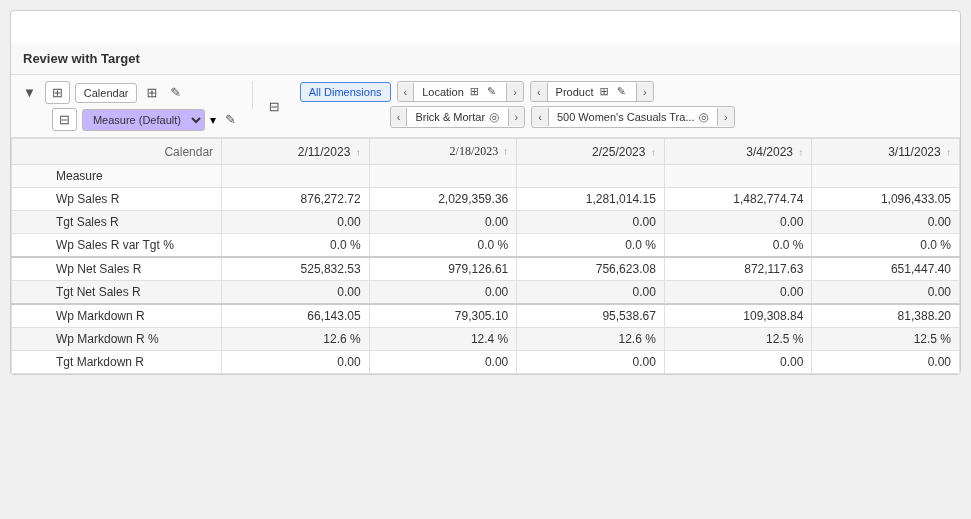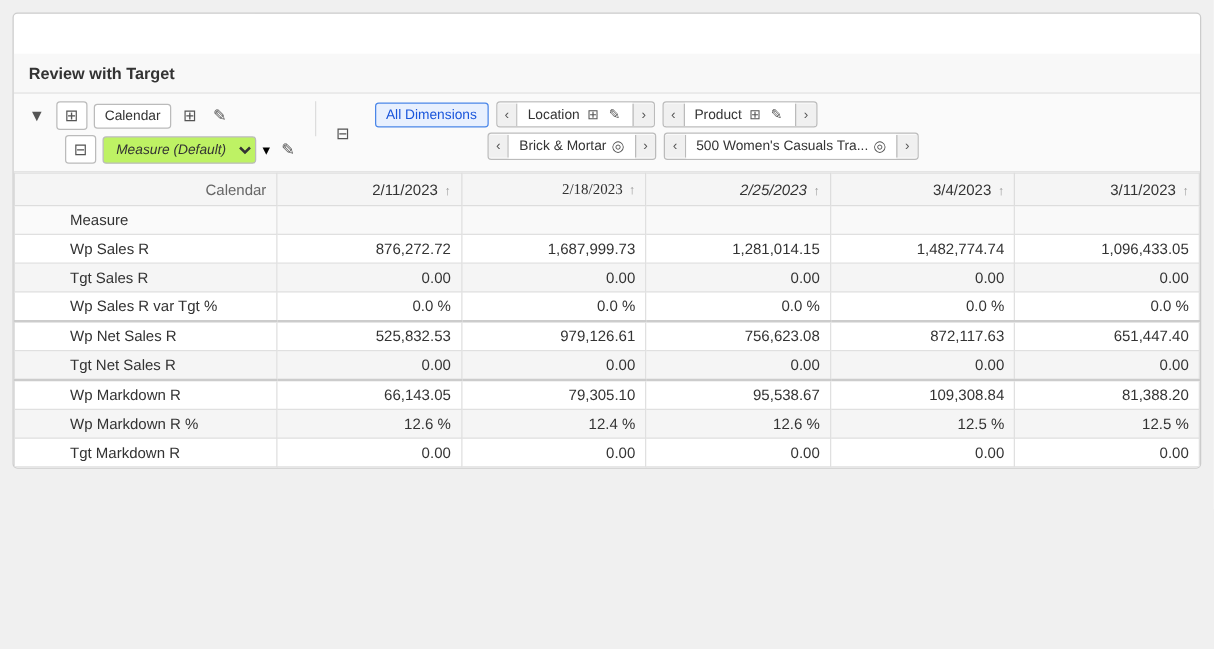--- a/index.html
+++ b/index.html
@@ -95,24 +95,23 @@
       width: 1px;
       height: 28px;
       background: #ddd;
       margin: 0 4px;
     }
     .select-measure {
       border: 1px solid #bbb;
       border-radius: 3px;
       padding: 3px 6px;
       font-size: 11px;
-      background: #bef264;
-      color: #333;
-      cursor: pointer;
-      font-style: italic;
+      background: #c4b5fd;
+      color: #333;
+      cursor: pointer;
     }
     .toolbar-main {
       display: flex;
       align-items: flex-start;
       padding: 6px 8px;
       border-bottom: 1px solid #ddd;
       background: #fafafa;
       gap: 8px;
     }
     .toggle-btn {
@@ -265,21 +264,21 @@
         <tr>
           <th class="header-label" style="text-align:right;min-width:160px;">Calendar</th>
           <th style="min-width:120px;margin-top:23px;">
             <span>2/11/2023</span>
             <span class="sort-arrow">↑</span>
           </th>
           <th style="min-width:120px;font-family:Liberation Serif, serif;">
             <span>2/18/2023</span>
             <span class="sort-arrow">↑</span>
           </th>
-          <th style="min-width:120px;font-style:italic;">
+          <th style="min-width:120px;">
             <span>2/25/2023</span>
             <span class="sort-arrow">↑</span>
           </th>
           <th style="min-width:120px;">
             <span>3/4/2023</span>
             <span class="sort-arrow">↑</span>
           </th>
           <th style="min-width:120px;">
             <span>3/11/2023</span>
             <span class="sort-arrow">↑</span>
@@ -292,21 +291,21 @@
           <td class="row-label">Measure</td>
           <td></td>
           <td></td>
           <td></td>
           <td></td>
           <td></td>
         </tr>
       <tr class="white">
             <td class="row-label">Wp Sales R</td>
             <td class="num">876,272.72</td>
-            <td class="num">1,687,999.73</td>
+            <td class="num">2,029,359.36</td>
             <td class="num">1,281,014.15</td>
             <td class="num">1,482,774.74</td>
             <td class="num">1,096,433.05</td>
           </tr>
           <tr class="shaded">
             <td class="row-label">Tgt Sales R</td>
             <td class="num">0.00</td>
             <td class="num">0.00</td>
             <td class="num">0.00</td>
             <td class="num">0.00</td>

